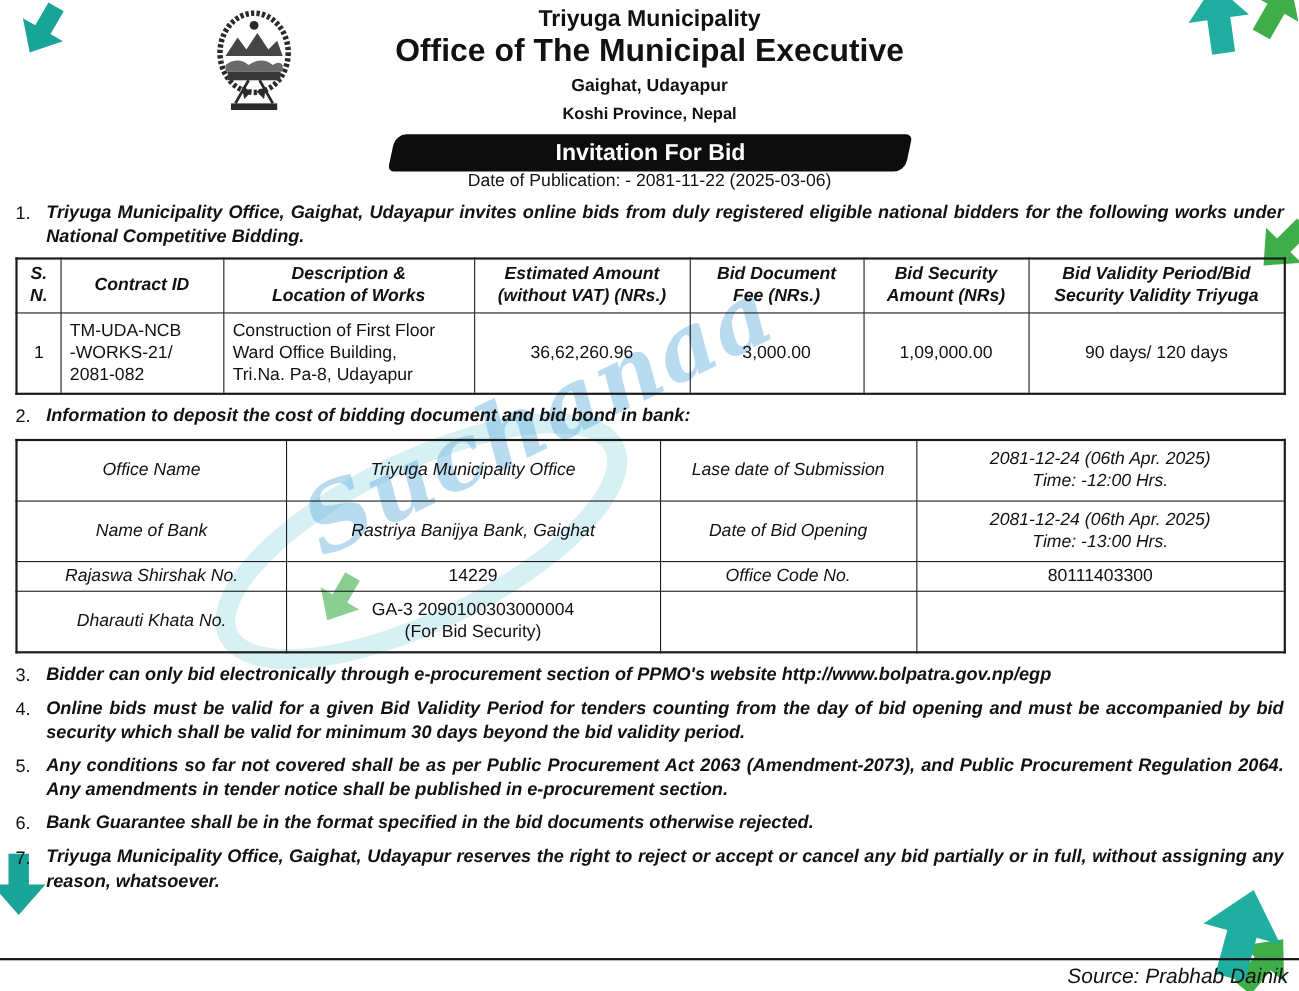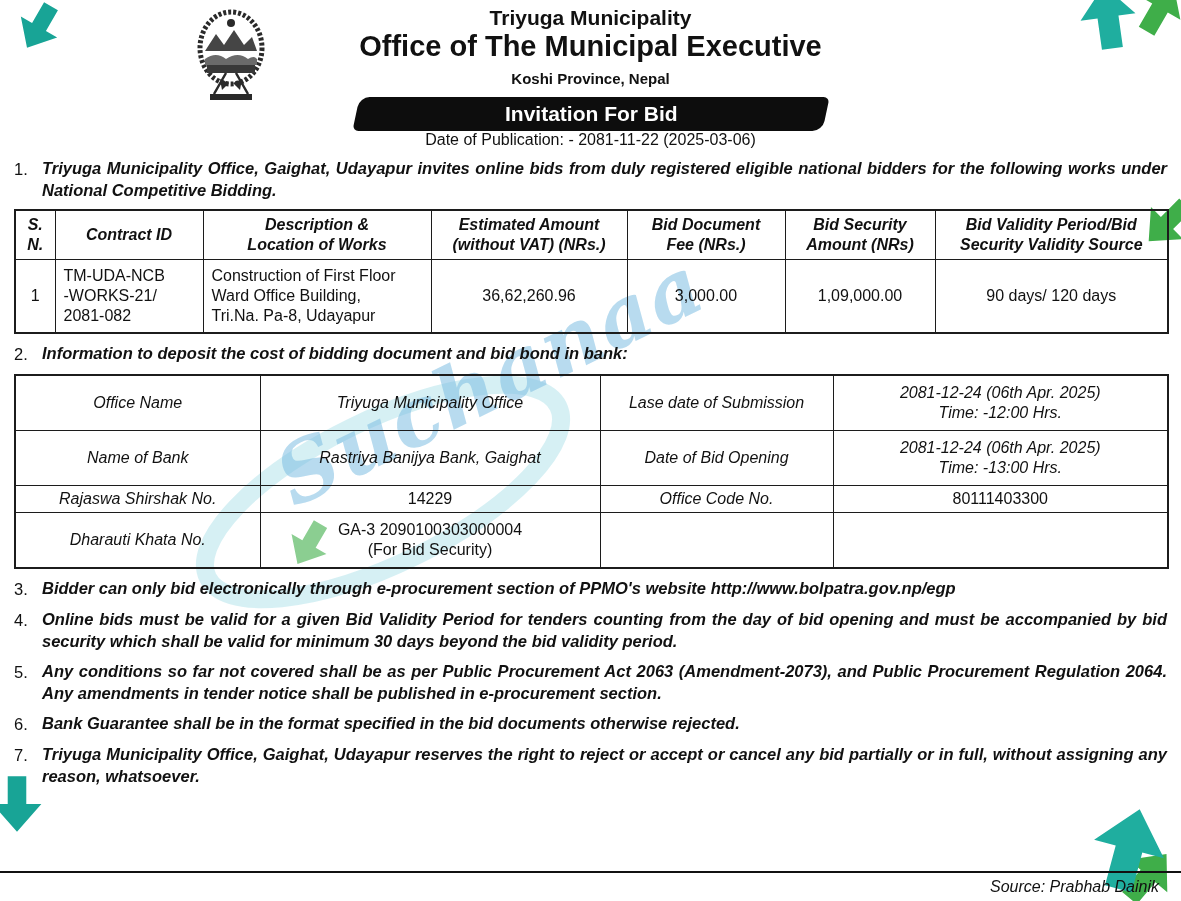--- a/index.html
+++ b/index.html
@@ -52,21 +52,21 @@
   td { font-size:16px; text-align:center; padding:5px 6px; line-height:1.25;
        white-space:pre-line; }
   td.left { text-align:left; padding-left:8px;margin-top:14px; }
   td.it { font-style:italic; }
   td.b  { font-weight:normal; }
   .works-table td { padding-top:6px; padding-bottom:6px; }
   .bank-table td { padding-top:7px; padding-bottom:7px; }
   .bank-table tr.slim td { padding-top:3px; padding-bottom:3px; }
   .bottom-rule { position:absolute; left:0; top:871px; width:1181px; height:2px;
                  background:#111; z-index:2; }
-  .source-line { position:absolute; right:22px; top:878px; font-size:16px;
+  .source-line { position:absolute; right:10px; top:878px; font-size:19px;
                  font-style:italic; z-index:2; }
 </style>
 </head>
 <body>
 
 <div class="page">
 
   <div class="deco-layer">
     <svg class="wm-swoosh" width="430" height="280">
       <ellipse cx="215" cy="140" rx="195" ry="72" fill="none" stroke="rgba(70,185,205,0.22)" stroke-width="18"></ellipse>
@@ -110,20 +110,21 @@
           <path d="M9 51 Q20 43 30 51 Q42 43 52 51 Q58 47 61 51 L61 57 L9 57 Z" fill="#6a6a6a"></path>
           <rect x="11" y="57" width="48" height="8" fill="#383838"></rect>
           <path d="M30 65 L18 86 M40 65 L52 86" stroke="#2a2a2a" stroke-width="2.5" fill="none"></path>
           <path d="M24 71 l9 4 -7 7 z" fill="#2a2a2a"></path>
           <path d="M46 71 l-9 4 7 7 z" fill="#2a2a2a"></path>
           <rect x="14" y="86" width="42" height="6" fill="#2a2a2a"></rect>
         </svg>
       </div>
       <div class="org-name">Triyuga Municipality</div>
       <div class="office-name">Office of The Municipal Executive</div>
+      <div class="loc-line">Gaighat, Udayapur</div>
       <div class="prov-line">Koshi Province, Nepal</div>
       <div class="banner-wrap">
         <div class="banner">
           <span>Invitation For Bid</span>
         </div>
       </div>
       <div class="date-line">Date of Publication: - 2081-11-22 (2025-03-06)</div>
     </header>
 
     <div class="clause">
@@ -148,21 +149,21 @@
           <th>Contract ID</th>
           <th>Description &amp;
 Location of Works</th>
           <th>Estimated Amount
 (without VAT) (NRs.)</th>
           <th>Bid Document
 Fee (NRs.)</th>
           <th>Bid Security
 Amount (NRs)</th>
           <th>Bid Validity Period/Bid
-Security Validity Source</th>
+Security Validity Triyuga</th>
         </tr>
       </thead>
       <tbody>
         <tr>
           <td>1</td>
           <td class="left">TM-UDA-NCB
 -WORKS-21/
 2081-082</td>
           <td class="left">Construction of First Floor
 Ward Office Building,

